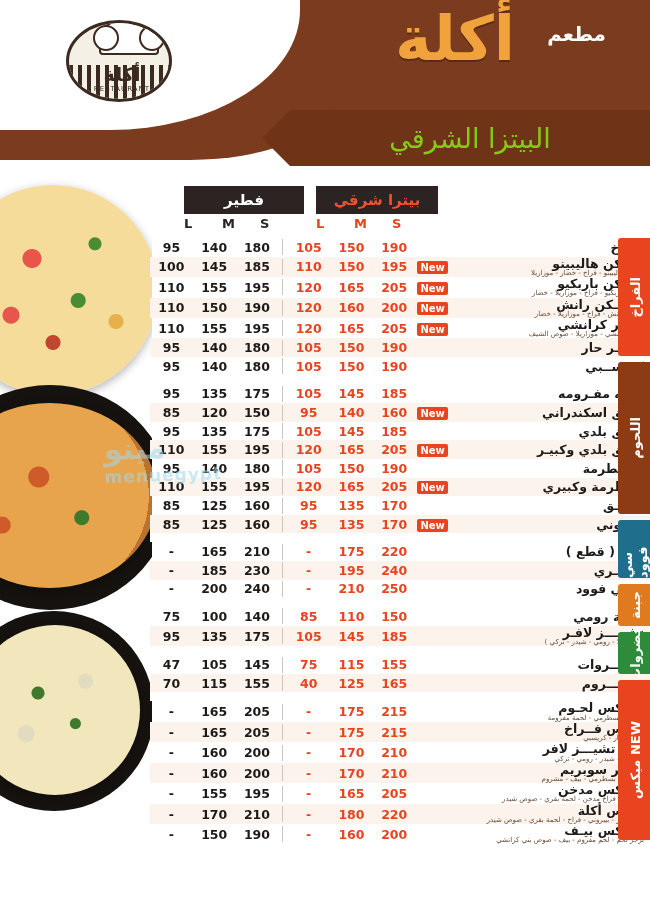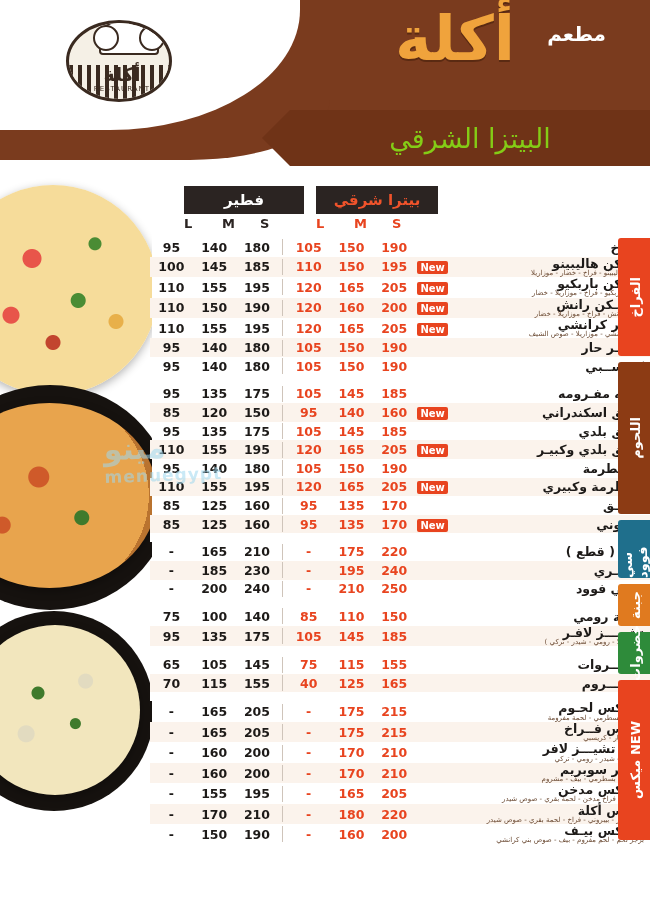--- a/index.html
+++ b/index.html
@@ -533,21 +533,21 @@
           <td class="c-name">خضـــروات</td>
           <td class="c-new"></td>
           <td class="c-p">155</td>
           <td class="c-p">115</td>
           <td class="c-p">75</td>
           <td class="sep">
             <div style="border-left:1px solid #cfc4ba;height:16px;margin:auto;width:1px"></div>
           </td>
           <td class="c-f">145</td>
           <td class="c-f">105</td>
-          <td class="c-f">65</td>
+          <td class="c-f">47</td>
         </tr>
         <tr class="odd">
           <td class="c-name">مشــــروم</td>
           <td class="c-new"></td>
           <td class="c-p">165</td>
           <td class="c-p">125</td>
           <td class="c-p">40</td>
           <td class="sep">
             <div style="border-left:1px solid #cfc4ba;height:16px;margin:auto;width:1px"></div>
           </td>

